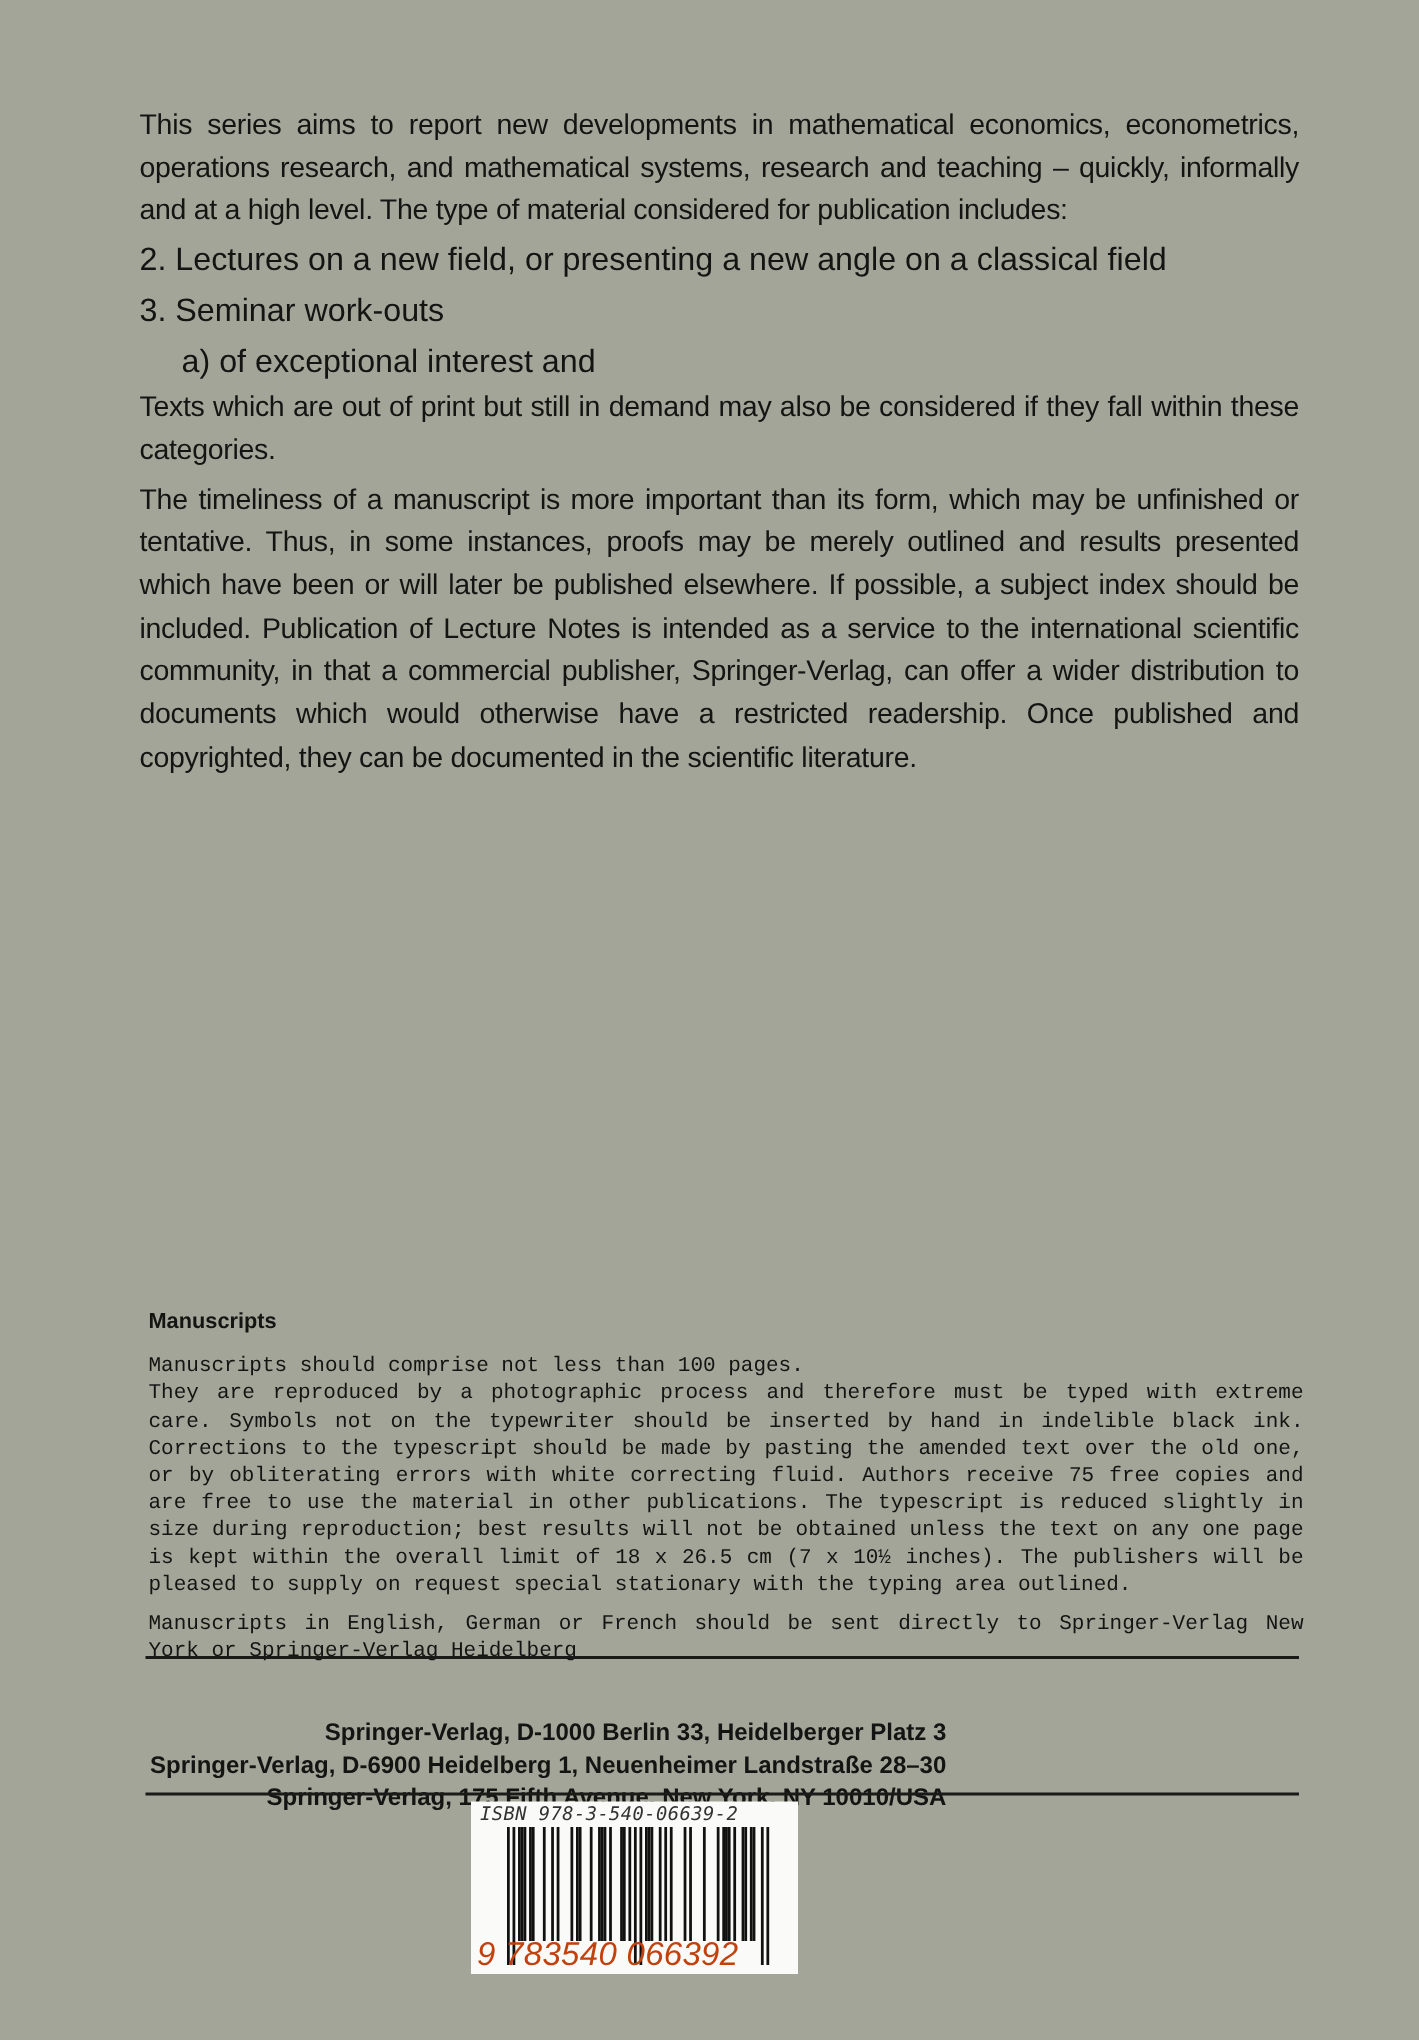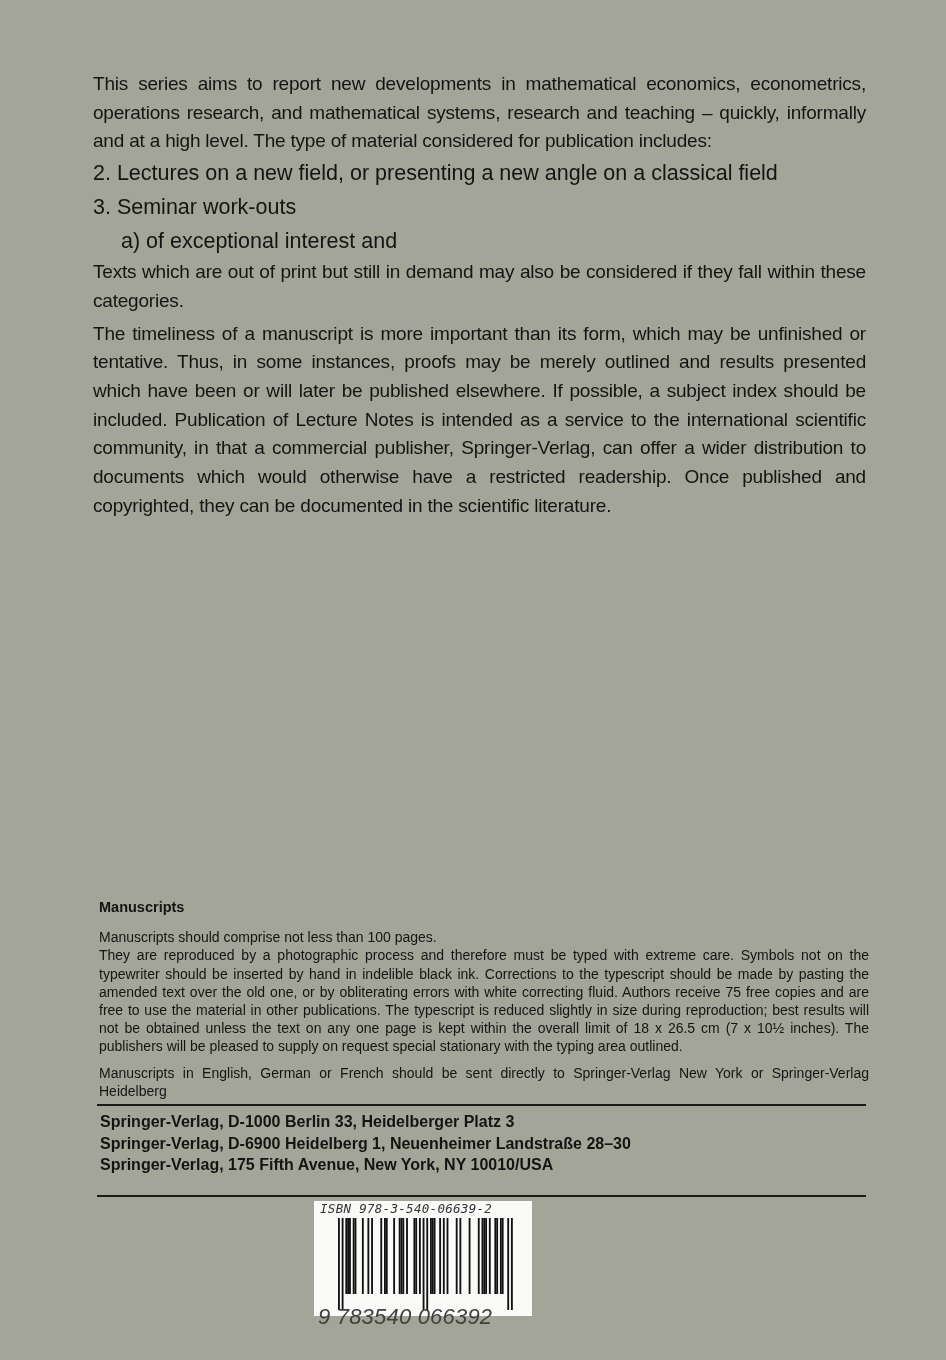--- a/index.html
+++ b/index.html
@@ -15,47 +15,46 @@
     .main-para {
       font-size: 19px; line-height: 28.7px; margin: 0;
       text-align: justify; letter-spacing: -0.2px;
       font-stretch: condensed;
     }
     .list { margin: 0; padding: 0; list-style: none; font-size: 21.5px; }
     .list li { line-height: 34px; }
     .sub { padding-left: 28px; }
     .gap { margin-top: 4px; }
     .manu {
-      position: absolute; left: 99px; top: 898px; width: 770px;
+      position: absolute; left: 99px; top: 872px; width: 770px;
       font-size: 14px; line-height: 18.2px;
     }
     .manu h2 { font-size: 14.5px; font-weight: bold; margin: 0 0 12px 0; }
-    .manu p { margin: 0; text-align: justify; }
+    .manu p { margin: 0; text-align: justify; font-family: Liberation Mono, monospace; }
     .manu p.m2 { margin-top: 8px; }
     .rule { position: absolute; left: 97px; width: 769px; height: 2px; background: #1a1a18; }
     .addresses {
-      position: absolute; left: 100px; top: 1111px;
-      font-size: 16px; font-weight: bold; line-height: 21.5px;
+      position: absolute; left: 100px; top: 1145px;
+      font-size: 16px; font-weight: bold; line-height: 21.5px; text-align: right;
     }
     .barcode {
       position: absolute; left: 314px; top: 1201px; width: 218px; height: 115px;
       background: #fafaf8;
       font-style: italic;
     }
     .isbn-text {
       position: absolute; left: 6px; top: 0px;
       font-family: "DejaVu Sans Mono", monospace; font-size: 12.5px; color: #333;
       letter-spacing: 0.3px;
     }
     .bars { position: absolute; left: 0; top: 0; width: 218px; height: 115px; }
     .ean-digits {
       position: absolute; left: 4px; top: 89px;
-      font-family: "Liberation Sans", sans-serif; font-size: 22px; color: #404040;
+      font-family: "Liberation Sans", sans-serif; font-size: 22px; color: #c2410c;
       letter-spacing: 0.2px;
-      margin-top: 14px;
     }
   </style>
 </head>
 <body>
 
 <div class="page">
   <p class="main-para">This series aims to report new developments in mathematical economics, econometrics, operations research, and mathematical systems, research and teaching – quickly, informally and at a high level. The type of material considered for publication includes:</p>
   <ul class="list">
     <li>2. Lectures on a new field, or presenting a new angle on a classical field</li>
     <li>3. Seminar work-outs</li>

